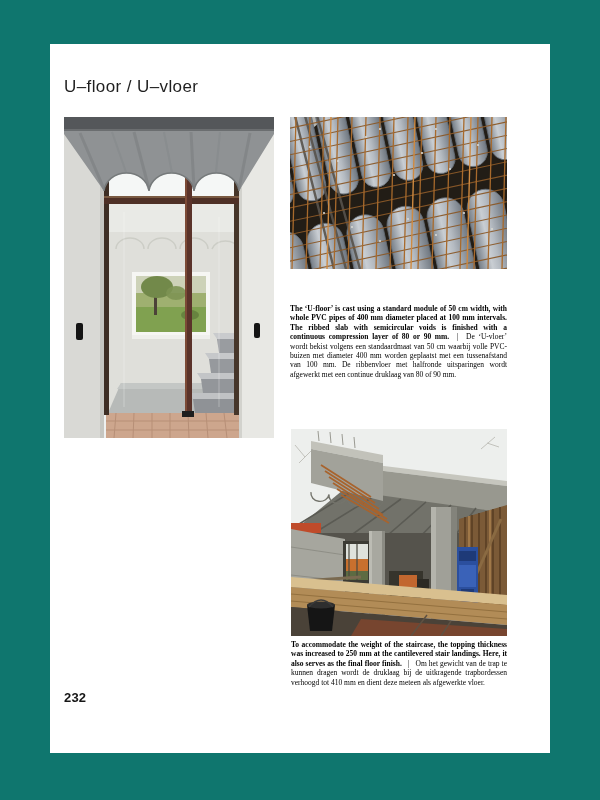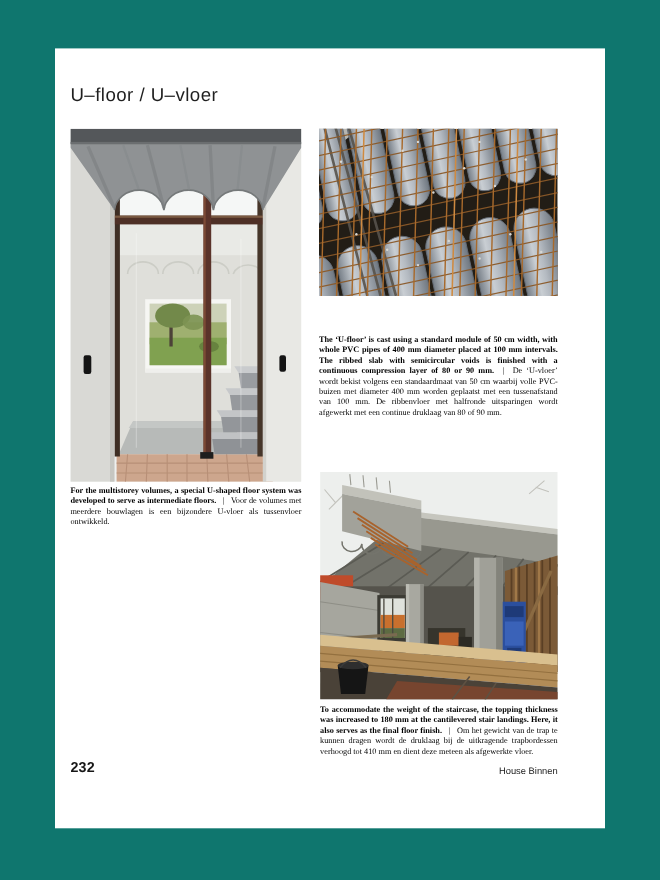--- a/index.html
+++ b/index.html
@@ -109,25 +109,20 @@
           <path d="M0,14 L210,14 L210,17 L175,74 A22.6,20 0 0 0 130,74 A22.6,20 0 0 0 85,74 A22.6,20 0 0 0 40,74 L0,17 Z" fill="#8f9294"></path>
           <path d="M175,74 A22.6,20 0 0 0 130,74 A22.6,20 0 0 0 85,74 A22.6,20 0 0 0 40,74" fill="none" stroke="#75797a" stroke-width="1.5"></path>
           <path d="M40,72 L16,16 M85,72 L70,15 M130,72 L127,15 M175,72 L186,16" stroke="#7b7f80" stroke-width="3" opacity="0.6" fill="none"></path>
           <path d="M62,55 L48,15 M108,56 L100,15 M152,55 L156,15" stroke="#848889" stroke-width="2" opacity="0.5" fill="none"></path>
           <rect x="0" y="0" width="210" height="14" fill="#54575a"></rect>
           <rect x="0" y="12" width="210" height="2" fill="#6b6e70"></rect>
         </g>
       </svg>
     </figure>
 
-    <p class="caption cap-left">
-      <span class="cap-en">For the multistorey volumes, a special U-shaped floor system was developed to serve as intermediate floors.</span>
-      <span class="cap-sep">|</span>
-      <span class="cap-nl">Voor de volumes met meerdere bouwlagen is een bijzondere U-vloer als tussenvloer ontwikkeld.</span>
-    </p>
 
     <figure class="photo photo-tr">
       <svg viewBox="0 0 217 152" width="217" height="152">
         <defs>
           <linearGradient id="pgA" x1="0" y1="0" x2="1" y2="0">
             <stop offset="0" stop-color="#767e87"></stop>
             <stop offset="0.35" stop-color="#c9ced3"></stop>
             <stop offset="0.55" stop-color="#b4bac1"></stop>
             <stop offset="1" stop-color="#6f7780"></stop>
           </linearGradient>
@@ -257,22 +252,21 @@
         <g>
           <polygon points="16,176 44,176 41,202 19,202" fill="#151515"></polygon>
           <ellipse cx="30" cy="176" rx="14" ry="3.5" fill="#2e2e2e"></ellipse>
           <path d="M18,178 Q30,164 42,178" stroke="#3a3a3a" stroke-width="1.5" fill="none"></path>
         </g>
         <path d="M120,207 L136,186 M150,207 L160,192" stroke="#5e5142" stroke-width="1.5" fill="none"></path>
       </svg>
     </figure>
 
     <p class="caption cap-br">
-      <span class="cap-en">To accommodate the weight of the staircase, the topping thickness was increased to 180 mm at the cantilevered stair landings. Here, it also serves as the final floor finish.</span>
+      <span class="cap-en">To accommodate the weight of the staircase, the topping thickness was increased to 250 mm at the cantilevered stair landings. Here, it also serves as the final floor finish.</span>
       <span class="cap-sep">|</span>
       <span class="cap-nl">Om het gewicht van de trap te kunnen dragen wordt de druklaag bij de uitkragende trapbordessen verhoogd tot 410 mm en dient deze meteen als afgewerkte vloer.</span>
     </p>
 
     <div class="footer-num">232</div>
-    <div class="footer-book">House Binnen</div>
 
   </div>
 </div>
 
 </body></html>

